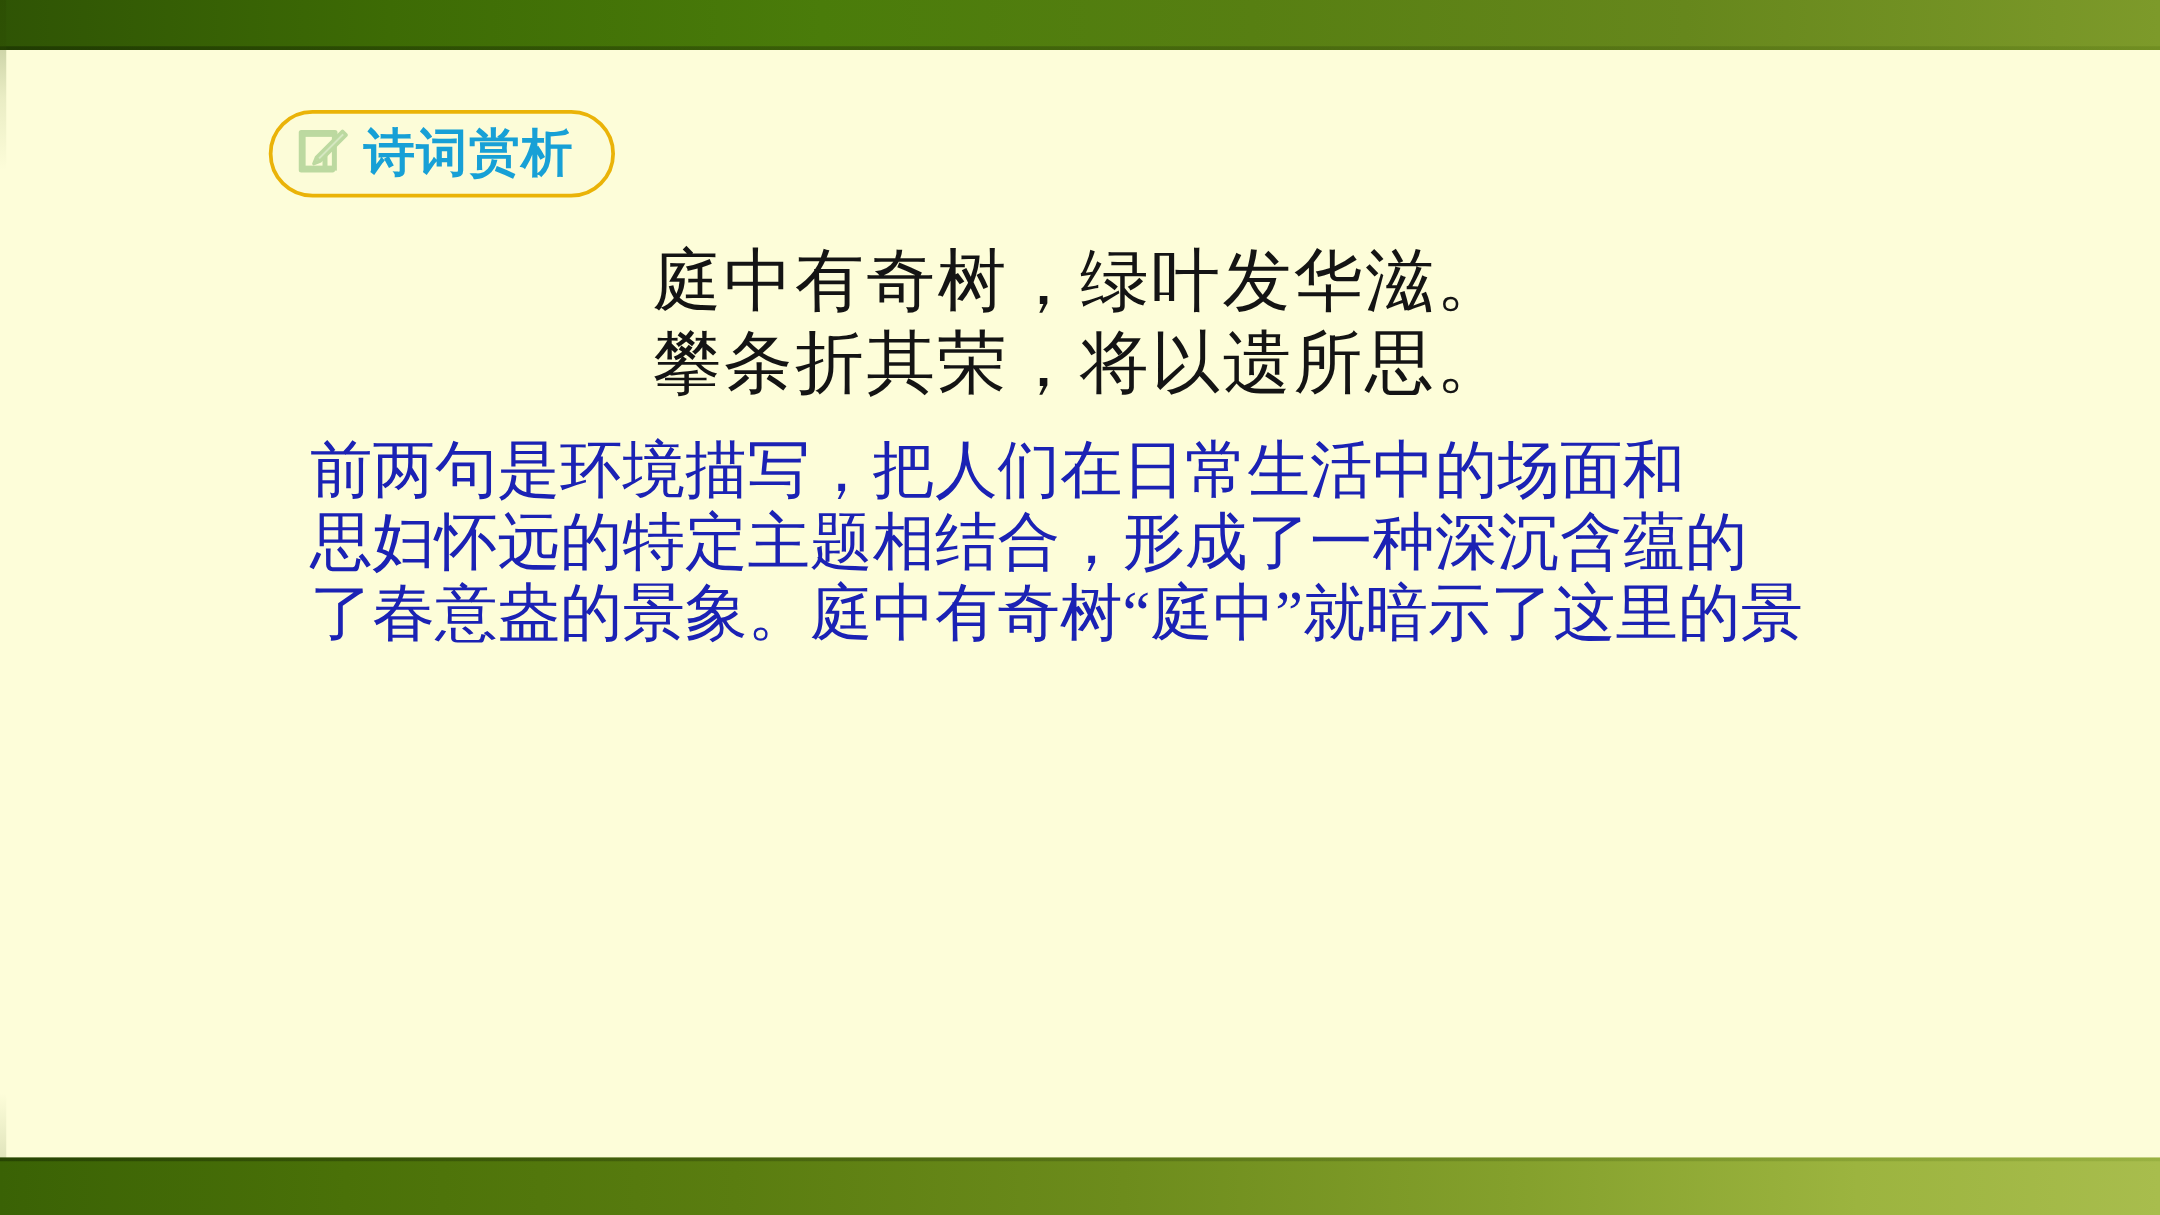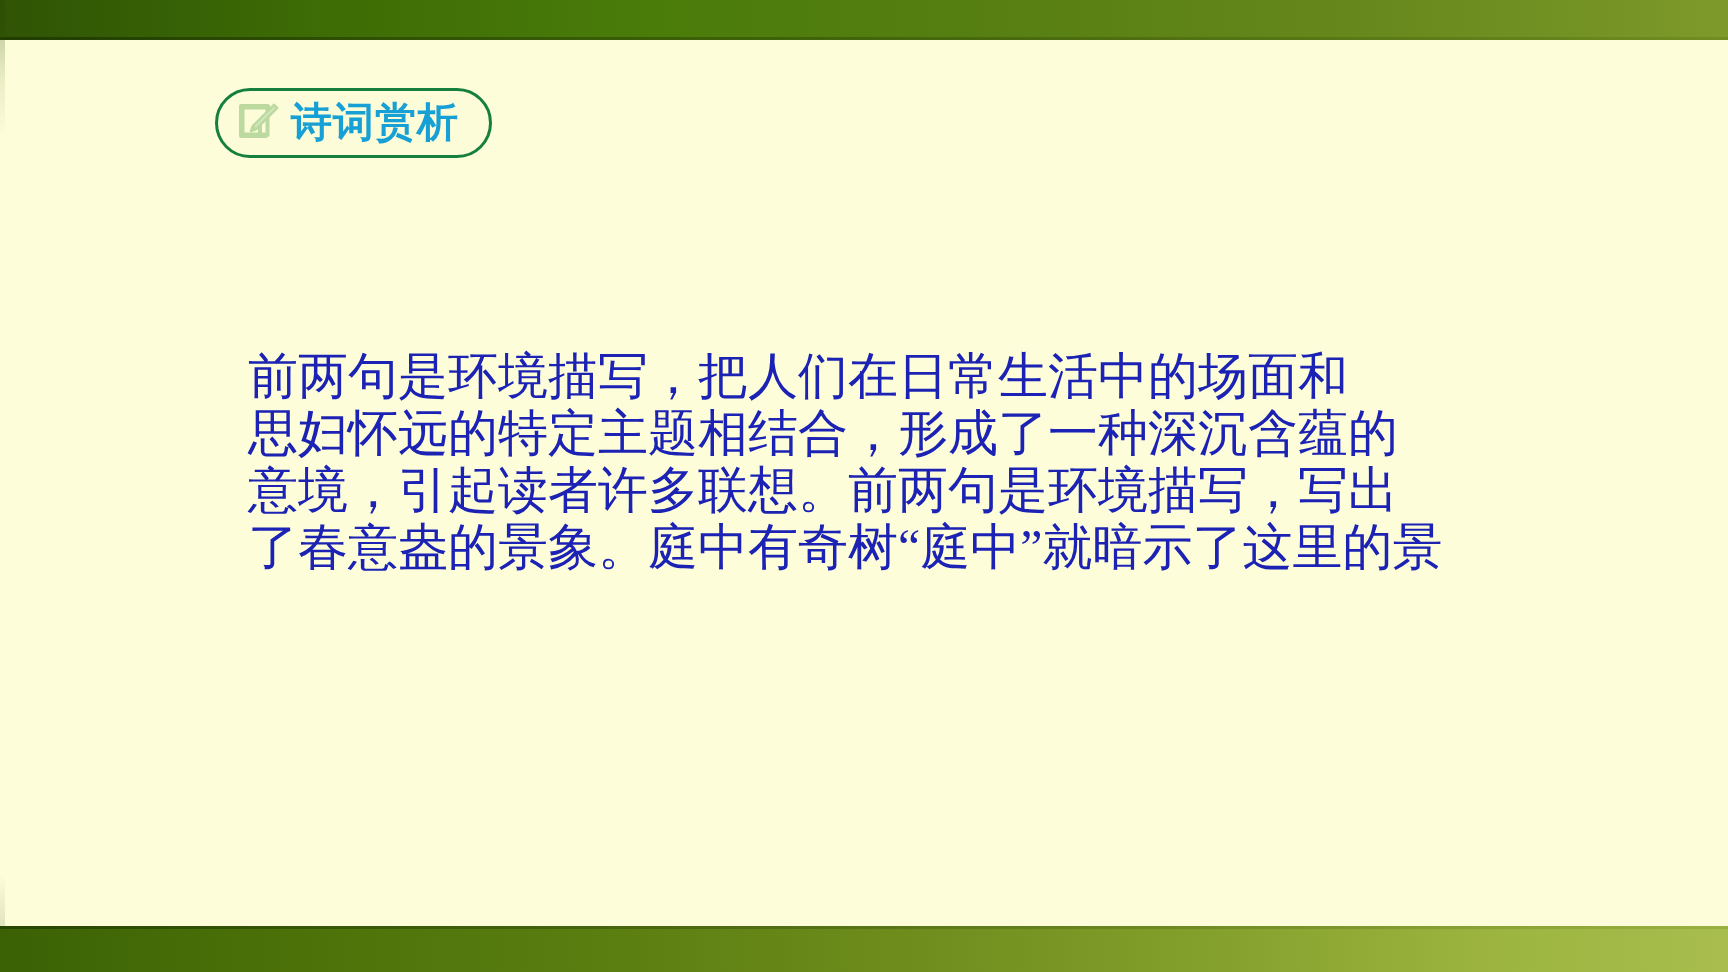--- a/index.html
+++ b/index.html
@@ -76,21 +76,21 @@
 
   
   .badge {
     position: absolute;
     left: 215px;
     top: 88px;
     display: flex;
     align-items: center;
     gap: 11px;
     padding: 9px 30px 11px 18px;
-    border: 3px solid #15803d;
+    border: 3px solid #eab308;
     border-radius: 48px;
     background: #fcfcd8;
     box-sizing: border-box;
   }
   .badge-icon {
     width: 44px;
     height: 44px;
     display: block;
     flex: 0 0 auto;
   }
@@ -150,22 +150,25 @@
       <svg class="badge-icon" viewBox="0 0 44 44" xmlns="http://www.w3.org/2000/svg" aria-hidden="true">
         <path d="M5 6 H32 V14 L24 22 V36 H5 Z M5 6 V36 H30" fill="none" stroke="#bcd9a0" stroke-width="4" stroke-linejoin="round" stroke-linecap="round"></path>
         <rect x="6.5" y="7.5" width="25" height="27" fill="none" stroke="#bcd9a0" stroke-width="4"></rect>
         <path d="M38 5 L41 8 L20 29 L15 31 L17 26 Z" fill="#d6e8c2" stroke="#bcd9a0" stroke-width="2.6" stroke-linejoin="round"></path>
         <path d="M17 26 L20 29" stroke="#bcd9a0" stroke-width="2.2"></path>
       </svg>
     </span>
     <span class="badge-label">诗词赏析</span>
   </div>
 
+  <div class="poem">
+    <div class="poem-line">庭中有奇树，绿叶发华滋。</div>
+    <div class="poem-line">攀条折其荣，将以遗所思。</div>
+  </div>
 
   <div class="commentary">
     <div class="commentary-line">前两句是环境描写，把人们在日常生活中的场面和</div>
     <div class="commentary-line">思妇怀远的特定主题相结合，形成了一种深沉含蕴的</div>
-    <div class="commentary-line">意境，引起读者许多联想。前两句是环境描写，写出</div>
     <div class="commentary-line">了春意盎的景象。庭中有奇树“庭中”就暗示了这里的景</div>
   </div>
 
   <div class="bar bar-bottom"></div>
 </div>
 
 </body></html>

